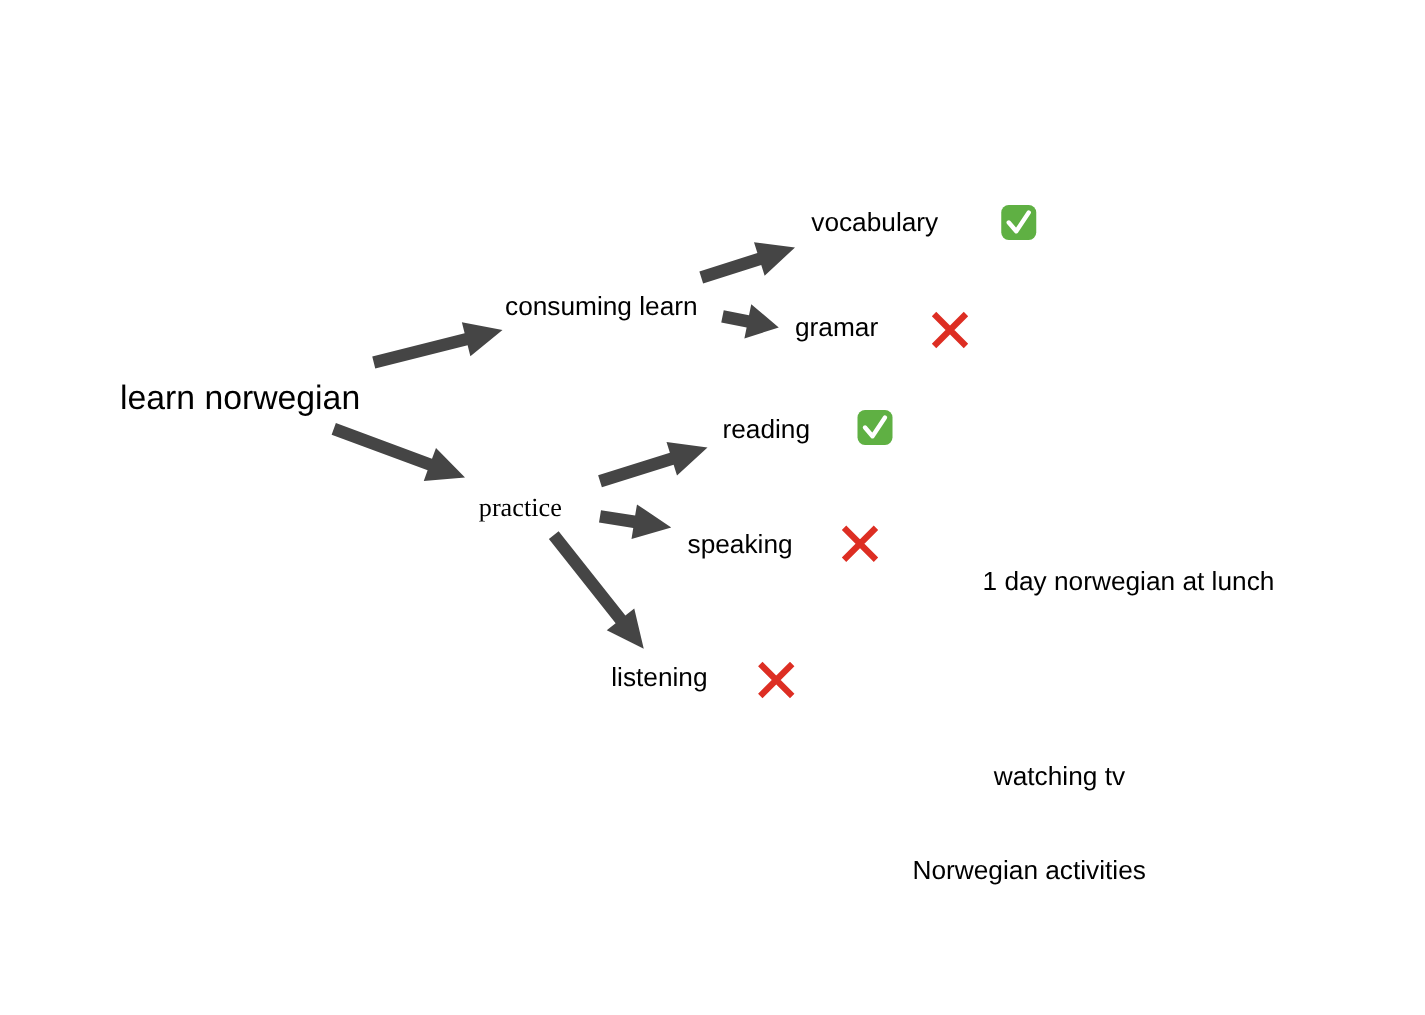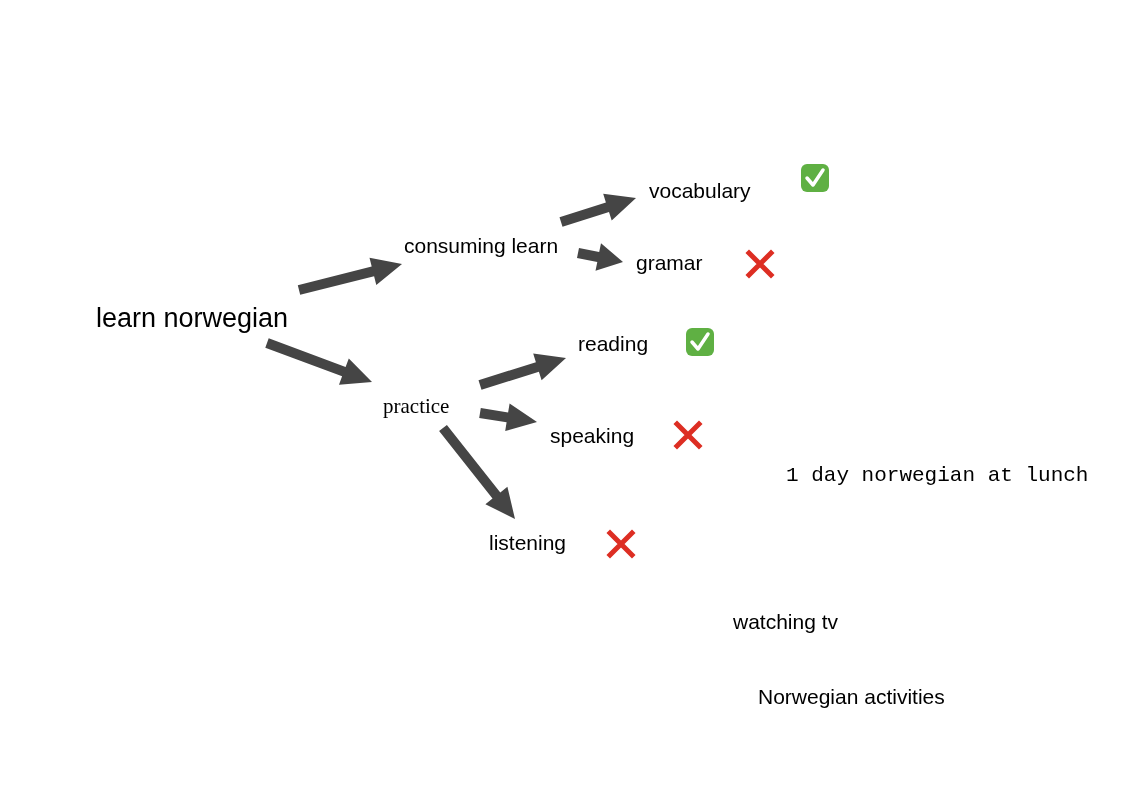--- a/index.html
+++ b/index.html
@@ -22,29 +22,29 @@
       <polygon points="481.5,389.8 538.9,371.8 541.6,380.3 566.0,358.0 533.2,353.6 535.9,362.2 478.5,380.2" fill="#454545"></polygon>
       <polygon points="479.2,417.9 506.6,422.3 505.2,431.1 537.0,422.0 509.6,403.5 508.1,412.4 480.8,408.1" fill="#454545"></polygon>
       <polygon points="439.1,431.1 492.5,498.6 485.4,504.2 515.0,519.0 507.4,486.8 500.3,492.4 446.9,424.9" fill="#454545"></polygon>
     </svg>
 
   <div class="node root" style="left:96px; top:305px;">learn norwegian</div>
 
   <div class="node" style="left:404px; top:235px;">consuming learn</div>
   <div class="node" style="left:383px; top:396px;font-family:Liberation Serif, serif;">practice</div>
 
-  <div class="node" style="left:649px; top:180px;">vocabulary</div>
+  <div class="node" style="left:649px; top:168px;">vocabulary</div>
   <div class="node" style="left:636px; top:252px;text-align:center;">gramar</div>
   <div class="node" style="left:578px; top:333px;">reading</div>
   <div class="node" style="left:550px; top:425px;text-align:right;">speaking</div>
   <div class="node" style="left:489px; top:532px;">listening</div>
 
-  <div class="node" style="left:786px; top:465px;font-family:Liberation Mono, monospace;">1 day norwegian at lunch</div>
-  <div class="node" style="left:733px; top:611px;text-align:center;">watching tv</div>
-  <div class="node" style="left:758px; top:686px;">Norwegian activities</div>
+  <div class="node" style="left:786px; top:455px;">1 day norwegian at lunch</div>
+  <div class="node" style="left:795px; top:611px;text-align:center;">watching tv</div>
+  <div class="node" style="left:730px; top:686px;">Norwegian activities</div>
 
   <svg class="badge" style="left:800px; top:163px;" viewBox="0 0 30 30">
     <rect x="1" y="1" width="28" height="28" rx="6" fill="#5fb043"></rect>
     <path d="M7 15 L13 22 L23 7" stroke="#ffffff" stroke-width="3.5" fill="none" stroke-linecap="round" stroke-linejoin="round"></path>
   </svg>
   <svg class="badge" style="left:745px; top:249px;" viewBox="0 0 30 30">
     <path d="M4 4 L26 26 M26 4 L4 26" stroke="#dd2e23" stroke-width="5" stroke-linecap="square"></path>
   </svg>
   <svg class="badge" style="left:685px; top:327px;" viewBox="0 0 30 30">
     <rect x="1" y="1" width="28" height="28" rx="6" fill="#5fb043"></rect>

